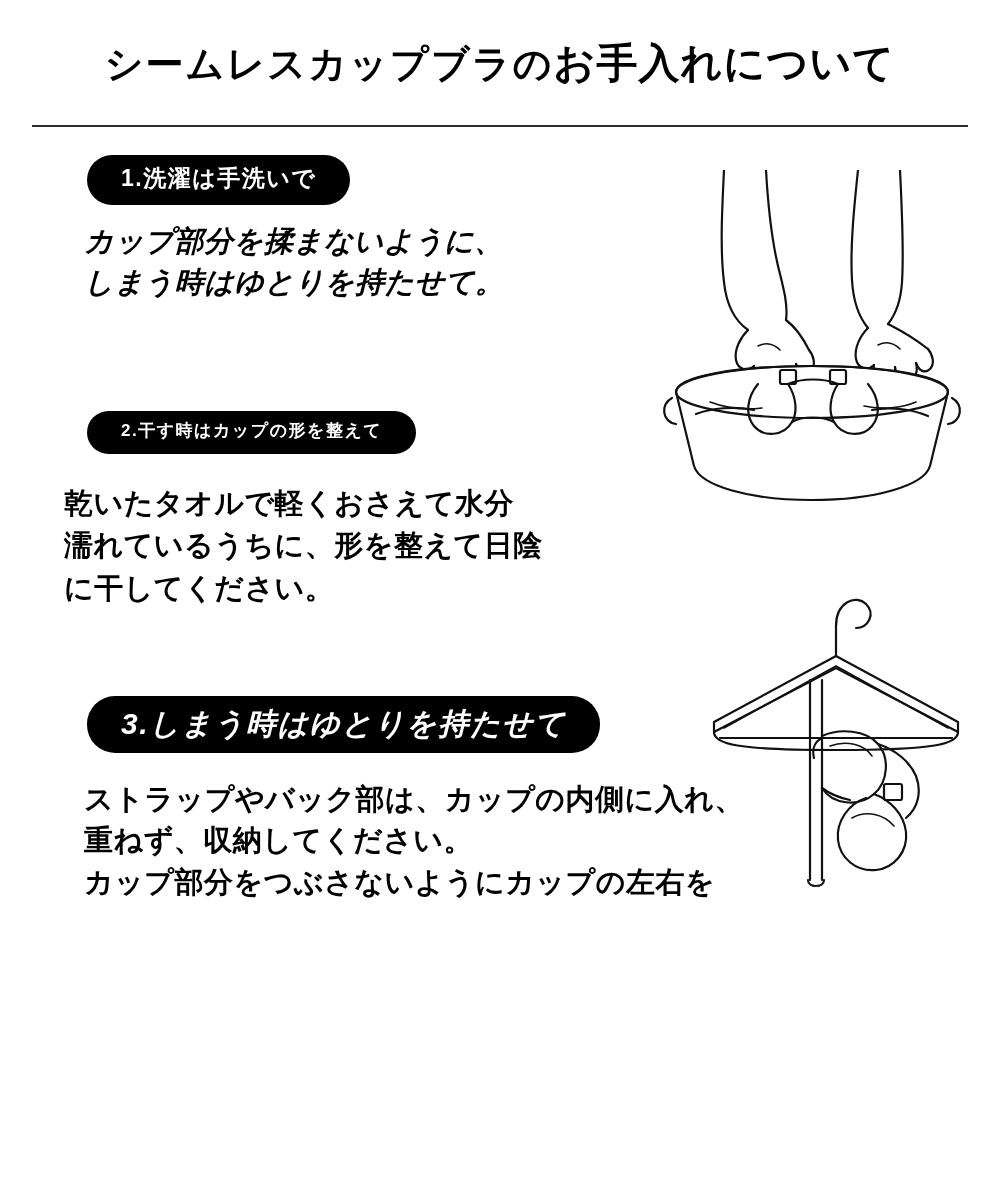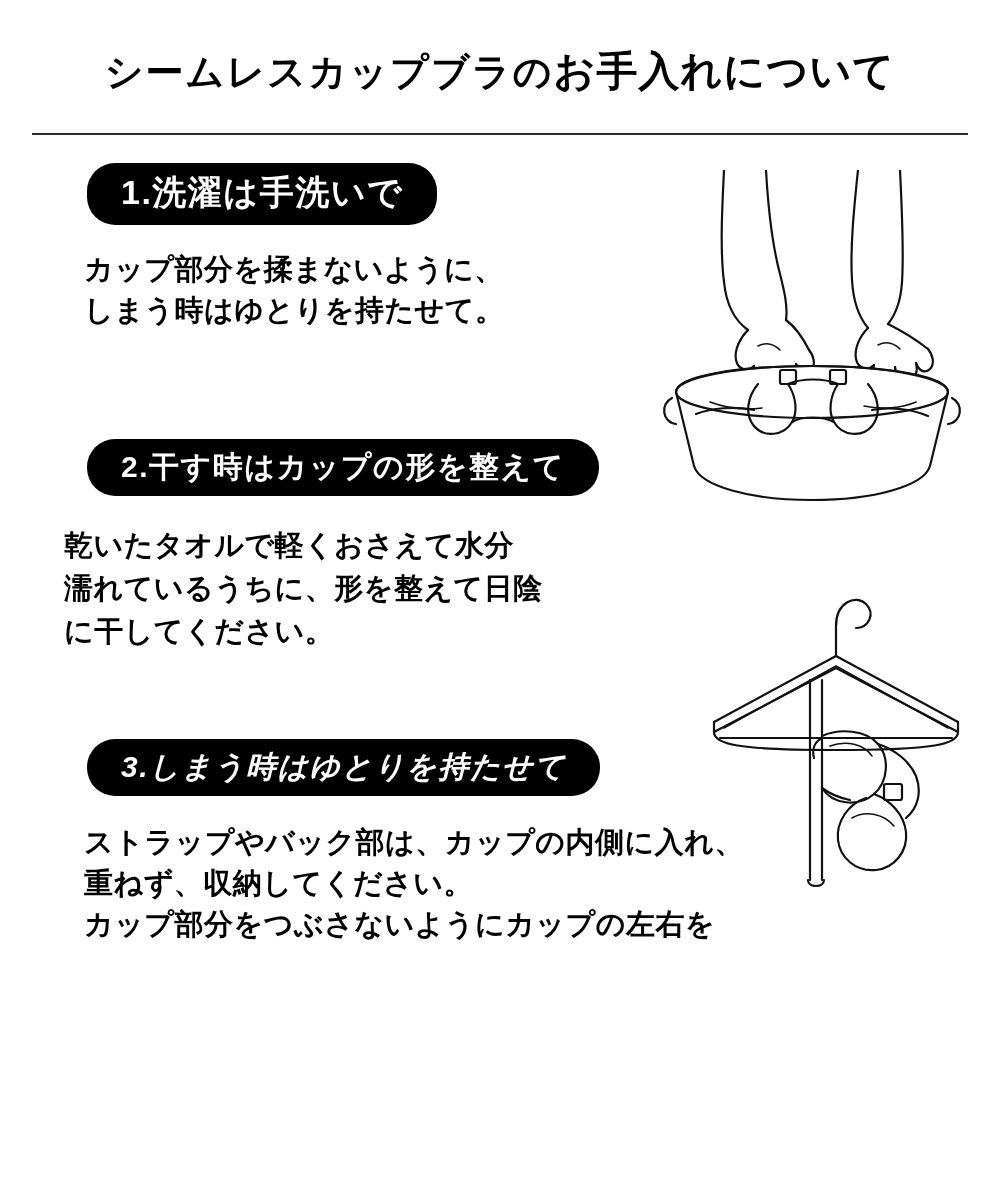--- a/index.html
+++ b/index.html
@@ -13,21 +13,21 @@
     font-family: "Liberation Sans", "DejaVu Sans", sans-serif;
     color: #000000;
     position: relative;
     overflow: hidden;
   }
   .page {
     width: 1000px;
     height: 1097px;
     position: relative;
     box-sizing: border-box;
-    padding: 12px 32px;
+    padding: 4px 32px;
   }
 
   
   .title-wrap {
     padding-top: 34px;
     text-align: center;
   }
   .title {
     font-size: 38px;
     font-weight: 700;
@@ -54,44 +54,44 @@
     width: 100%;
   }
   .sec-inner {
     position: relative;
   }
   .pill {
     display: inline-block;
     background: #000000;
     color: #ffffff;
     border-radius: 28px;
-    font-size: 34px;
+    font-size: 23px;
     font-weight: 700;
     letter-spacing: 1.5px;
     padding: 11px 34px 13px 34px;
     line-height: 1.1;
     white-space: nowrap;
   }
   .body-text {
     font-size: 29px;
     font-weight: 700;
     line-height: 1.42;
     letter-spacing: 0.5px;
     color: #000000;
     white-space: nowrap;
   }
 
   
   #section-1 { margin-top: 28px; }
   #section-1 .pill { margin-left: 55px; }
-  #section-1 .body-text { margin: 24px 0 0 52px; }
+  #section-1 .body-text { margin: 16px 0 0 52px; font-style: italic; }
 
   
   #section-2 { margin-top: 108px; }
-  #section-2 .pill { margin-left: 55px; font-size: 30px;}
+  #section-2 .pill { margin-left: 55px; font-size: 17px;}
   #section-2 .text-block {
     margin: 28px 0 0 32px;
     width: 540px;
   }
   #section-2 .body-text { line-height: 1.48; }
 
   
   #section-3 { margin-top: 86px; }
   #section-3 .pill { margin-left: 55px; font-size: 30px; font-style: italic;}
   #section-3 .body-text { margin: 26px 0 0 52px; }

